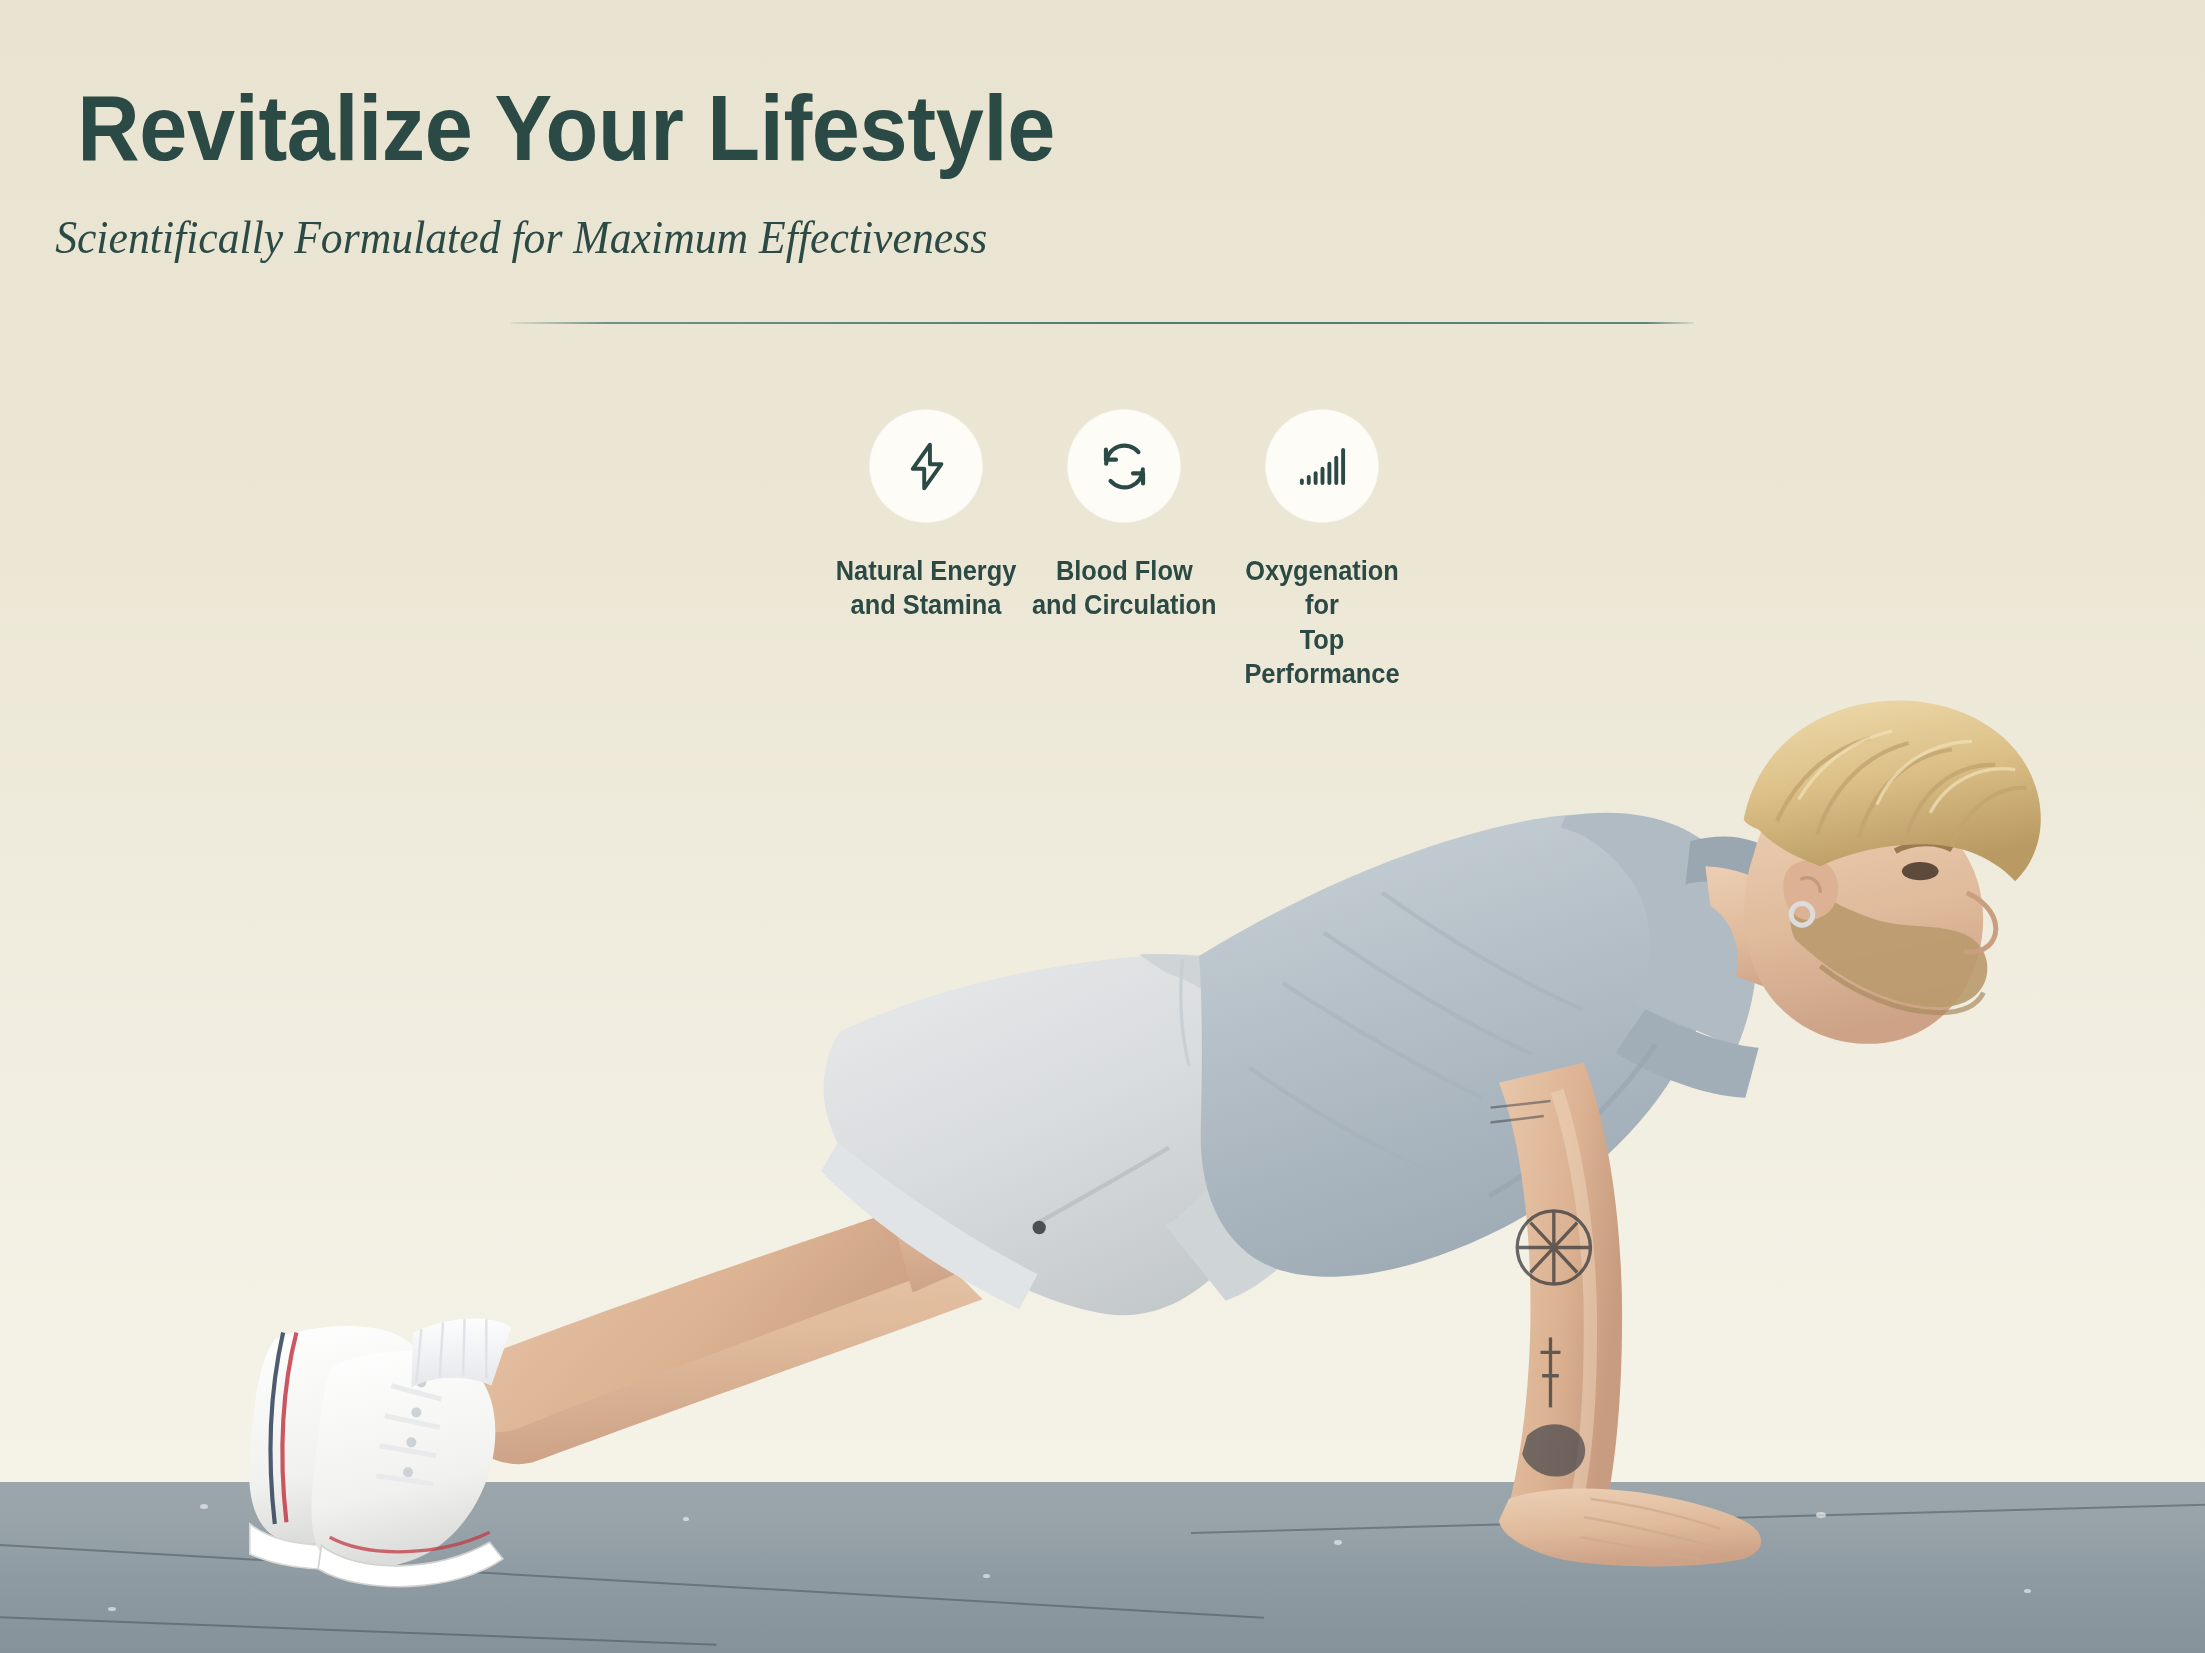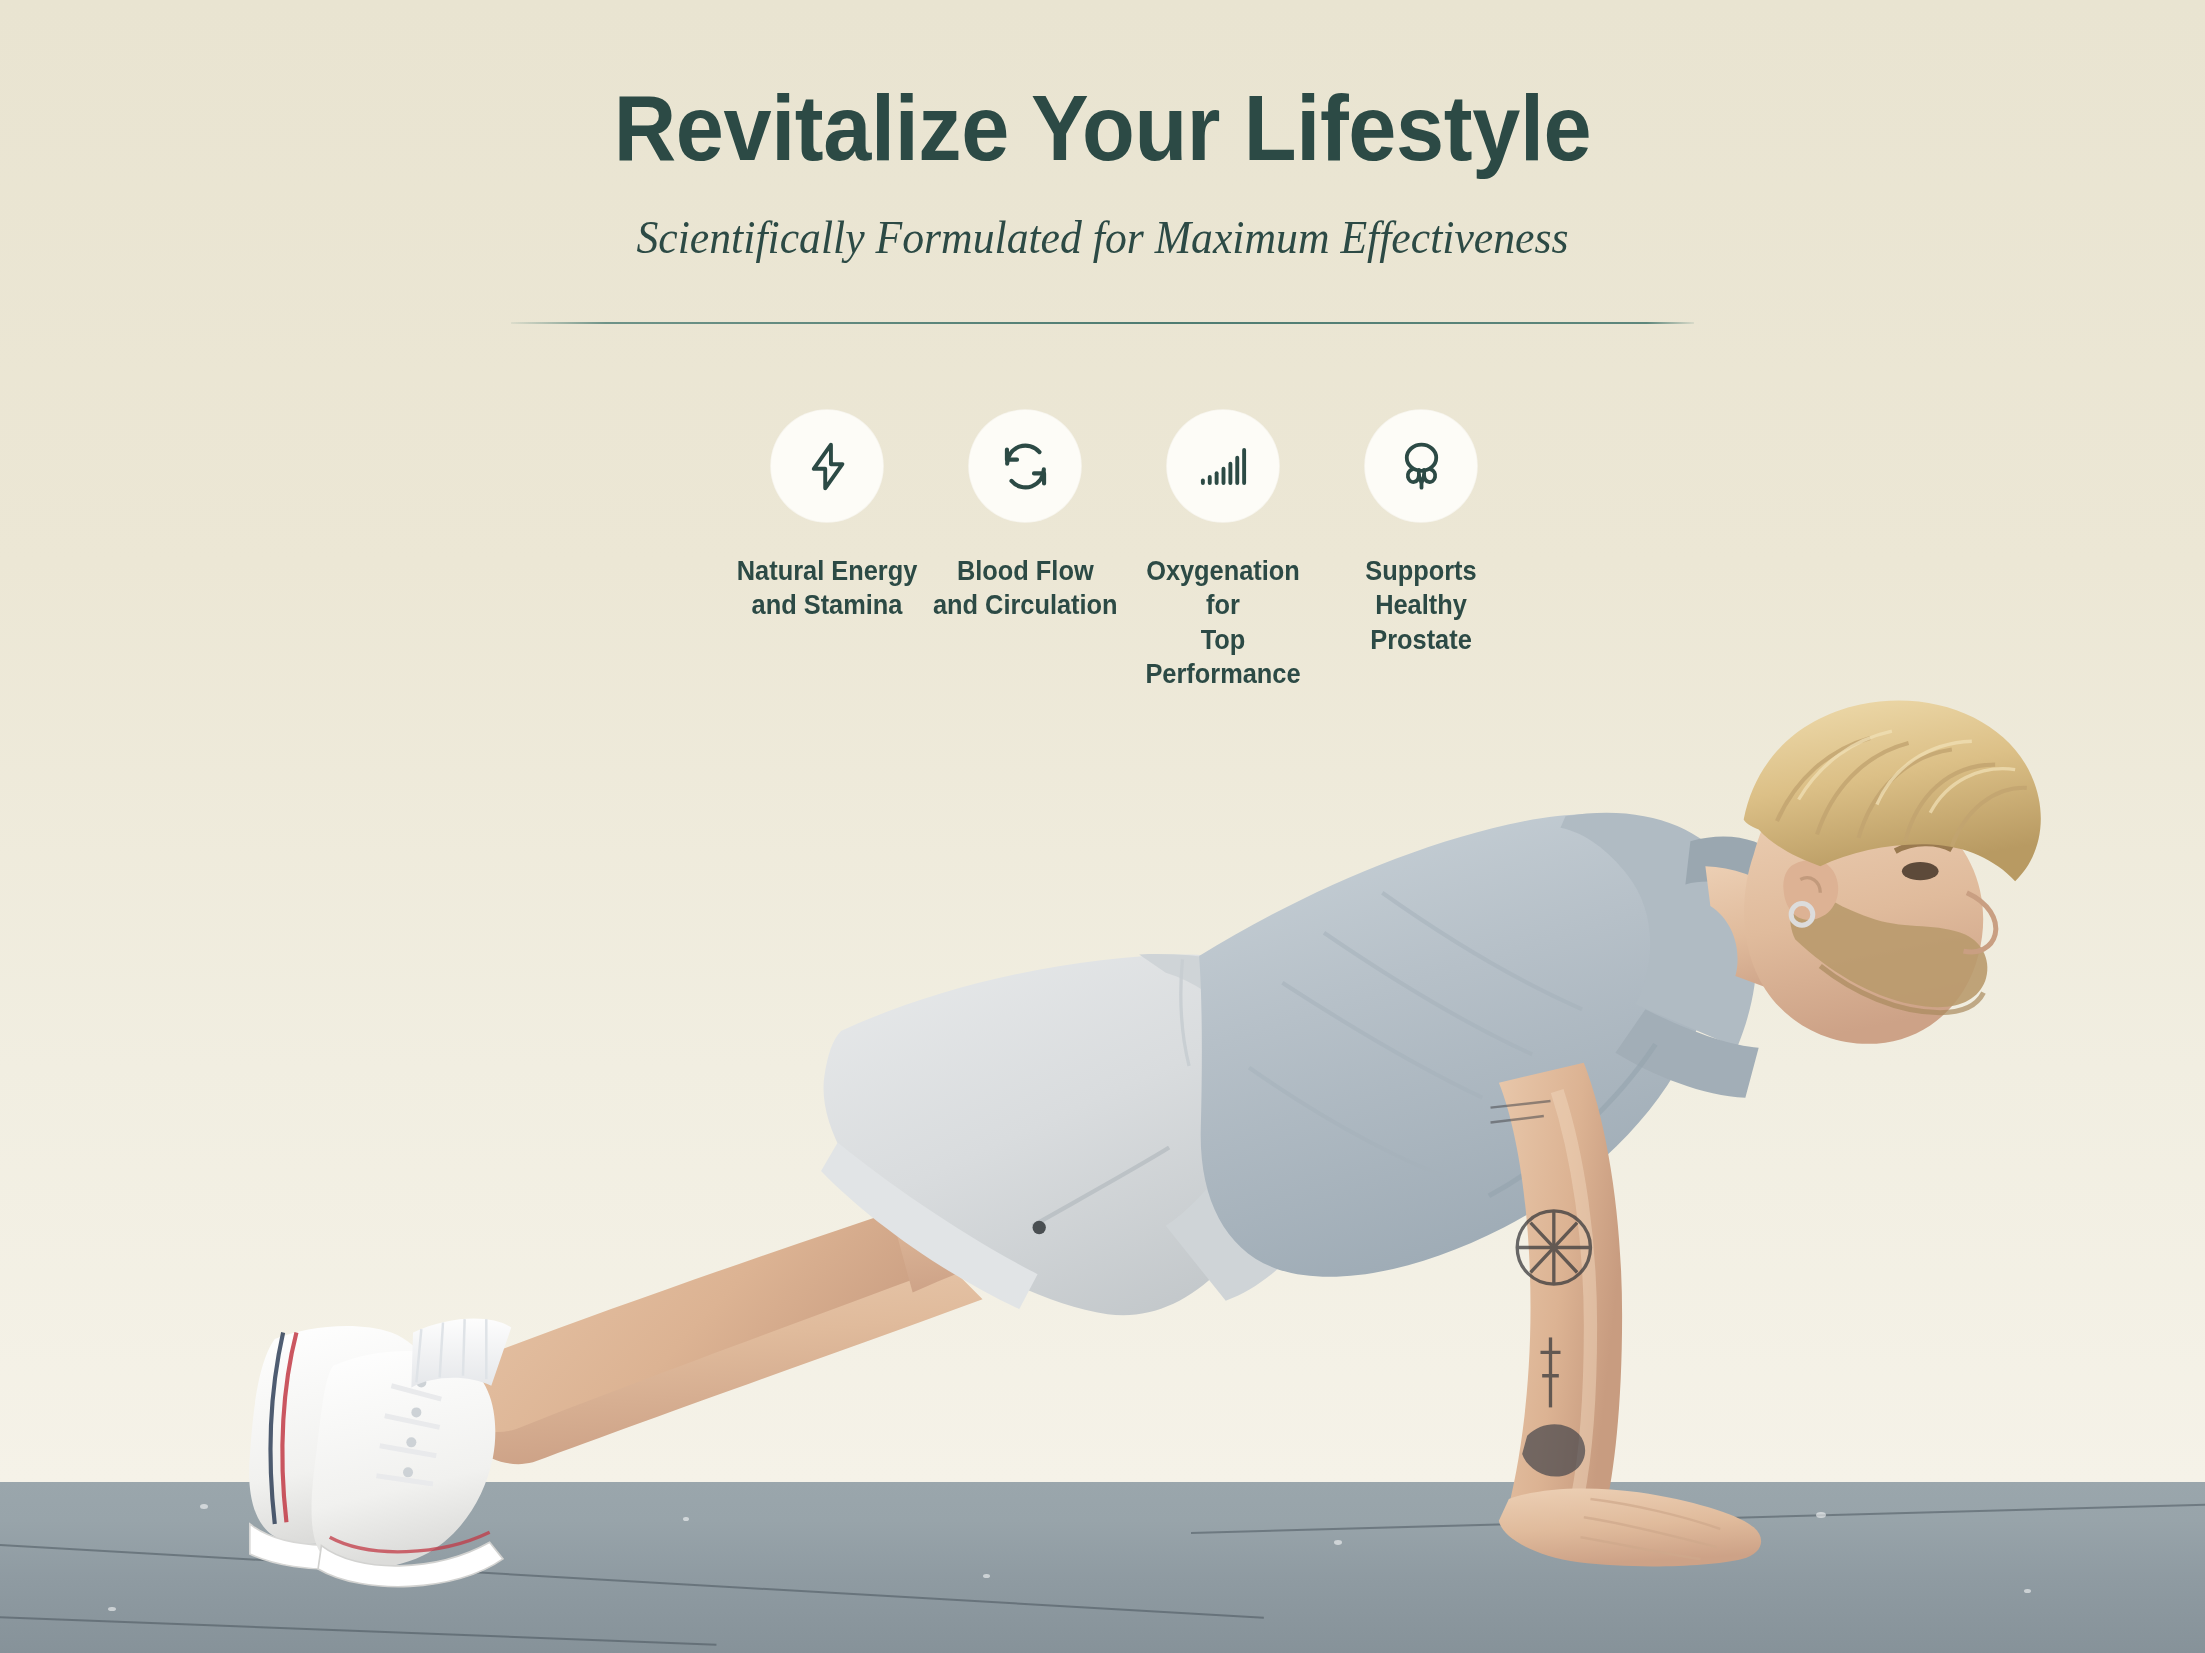--- a/index.html
+++ b/index.html
@@ -31,21 +31,21 @@
   #floor .seam.s1 { left:-33px; top:60px; width:1299px; transform:rotate(3.3deg); }
   #floor .seam.s2 { left:1191px; top:50px; width:1083px; transform:rotate(-1.6deg); }
   #floor .seam.s3 { left:-33px; top:133px; width:750px; transform:rotate(2.2deg); }
   #floor .speck {
     position:absolute; background:rgba(255,255,255,.55); border-radius:50%;
   }
 
   
   #headline {
     position:absolute; left:0; top:0; width:100%;
-    text-align:center; z-index:6;
+    text-align:left; z-index:6;
   }
   #title {
     margin-top:80px;
     font-family:"Liberation Sans", sans-serif;
     font-weight:700;
     font-size:93px;
     line-height:1.05;
     letter-spacing:-0.4px;
     color:#2c4a45;
     transform:scaleX(.93);
@@ -418,32 +418,17 @@
             <path d="M15 19.2 v-8.4"></path>
             <path d="M18 19.2 v-11"></path>
             <path d="M21 19.2 v-14.4"></path>
           </svg>
         </span>
       </div>
       <div class="blabel">Oxygenation for
 Top Performance</div>
     </div>
 
-    <div class="benefit">
-      <div class="badge">
-        <span>
-          <svg width="57" height="57" viewBox="0 0 24 24" fill="none" stroke="#2c4a45" stroke-width="1.6" stroke-linecap="round" stroke-linejoin="round">
-            <ellipse cx="12" cy="8.3" rx="6.2" ry="5.5"></ellipse>
-            <path d="M8.2 13.1 c-1.5 .6 -2.2 2 -1.9 3.4 c.3 1.4 1.5 2.2 2.6 2 c1.2 -.2 1.9 -1.4 2 -2.6"></path>
-            <path d="M15.8 13.1 c1.5 .6 2.2 2 1.9 3.4 c-.3 1.4 -1.5 2.2 -2.6 2 c-1.2 -.2 -1.9 -1.4 -2 -2.6"></path>
-            <path d="M10.9 13.4 c-.2 2 .3 4 1.1 5.4 c.8 -1.4 1.3 -3.4 1.1 -5.4"></path>
-            <path d="M12 18.8 v2.1"></path>
-          </svg>
-        </span>
-      </div>
-      <div class="blabel">Supports
-Healthy Prostate</div>
-    </div>
 
   </div>
 
 </div>
 
 
 </body></html>

